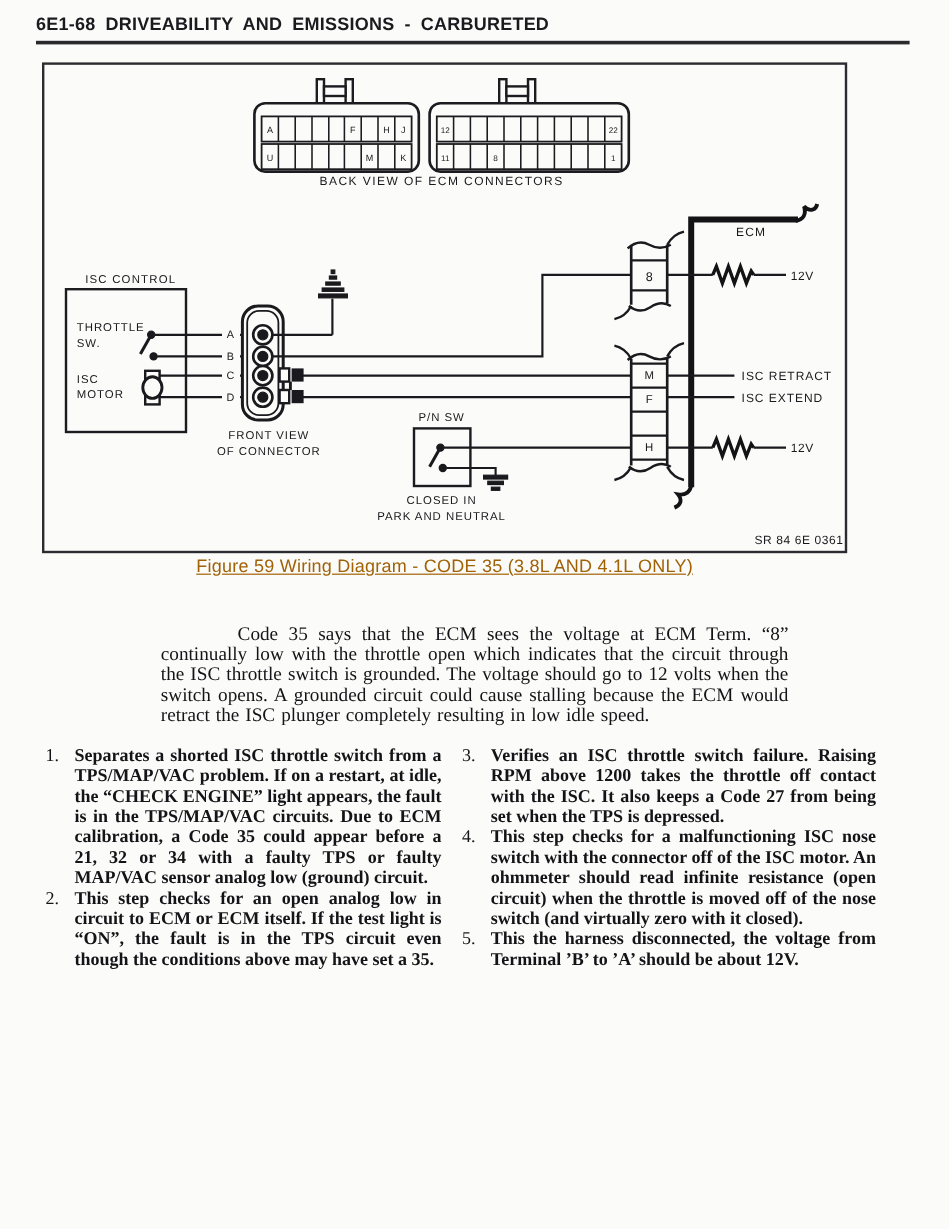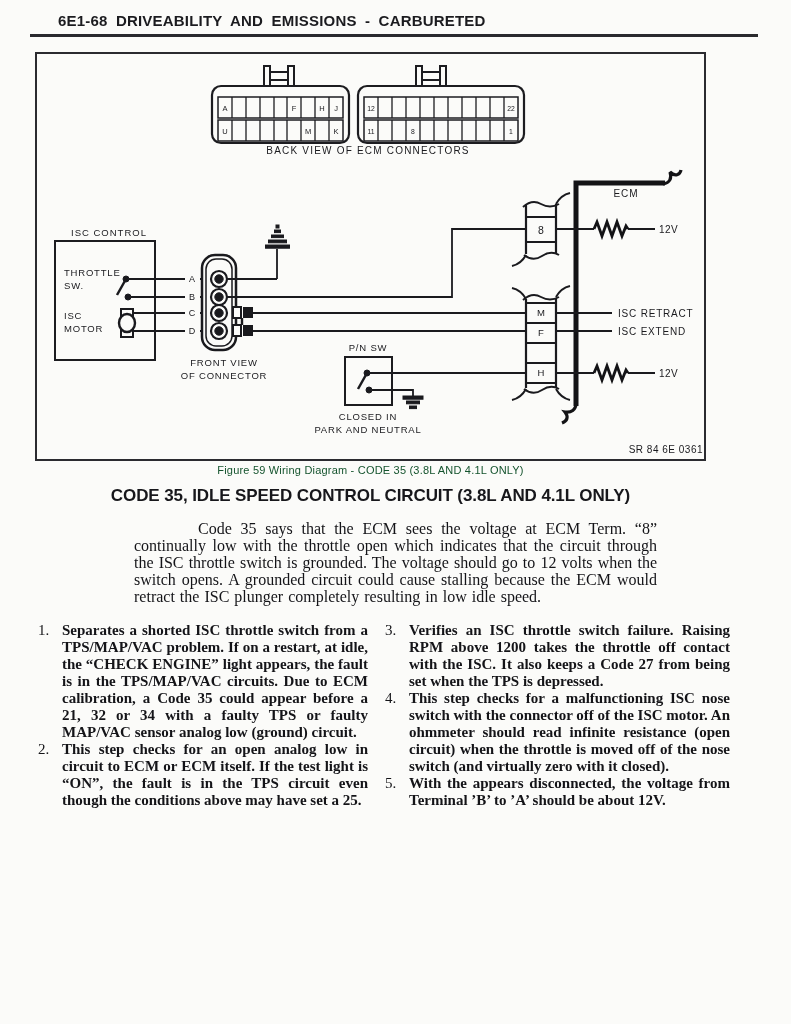--- a/index.html
+++ b/index.html
@@ -4,32 +4,32 @@
 <style>
   html,body{margin:0;padding:0;background:#e8e8e6;}
   .page{
     position:relative;width:791px;height:1024px;margin:0 auto;
     background:#fbfbf9;color:#17171a;overflow:hidden;
     font-family:"Liberation Sans",sans-serif;
   }
   .hdr{
     position:absolute;left:30px;top:12px;width:730px;
     font-family:"Liberation Sans",sans-serif;font-weight:bold;
-    font-size:15px;letter-spacing:.2px;word-spacing:4px;color:#1b1b1f;margin-left:28px;
+    font-size:15px;letter-spacing:.2px;word-spacing:4px;color:#1b1b1f;
   }
   .hdr-rule{position:absolute;left:30px;top:34px;width:728px;height:2.5px;background:#2a2a2e;}
   .figure-box{
     position:absolute;left:35px;top:52px;width:667px;height:405px;
     border:2px solid #2b2b30;background:#fbfbf9;
   }
   .figure-box svg{display:block;}
   svg text{font-family:"Liberation Sans",sans-serif;fill:#1a1a1e;}
   .fig-caption{
     position:absolute;left:35px;top:464px;width:671px;text-align:center;
-    font-size:11px;color:#14532d;letter-spacing:.2px;
+    font-size:15px;color:#a16207;letter-spacing:.2px;text-decoration:underline;
   }
   .sec-heading{
     position:absolute;left:35px;top:486px;width:671px;text-align:center;
     font-weight:bold;font-size:17px;letter-spacing:-.1px;color:#17171b;
   }
   .serif{font-family:"Liberation Serif",serif;color:#141418;}
   .intro{
     position:absolute;left:134px;top:520px;width:523px;
     font-size:16px;line-height:17px;text-align:justify;text-indent:64px;
     word-spacing:1px;
@@ -217,44 +217,43 @@
       <text x="622" y="323" font-size="10" letter-spacing=".5">12V</text>
       <text x="581" y="263" font-size="10" letter-spacing=".8">ISC RETRACT</text>
       <text x="581" y="281" font-size="10" letter-spacing=".8">ISC EXTEND</text>
 
       <text x="666" y="399" text-anchor="end" font-size="10" letter-spacing=".5">SR 84 6E 0361</text>
     </svg>
   </div>
 
   <div class="fig-caption">Figure 59 Wiring Diagram - CODE 35 (3.8L AND 4.1L ONLY)</div>
 
-  <div class="sec-heading">CODE 35, IDLE SPEED CONTROL CIRCUIT (3.8L AND 4.1L ONLY)</div>
 
   <div class="intro serif">Code 35 says that the ECM sees the voltage at ECM Term. “8” continually low with the throttle open which indicates that the circuit through the ISC throttle switch is grounded. The voltage should go to 12 volts when the switch opens. A grounded circuit could cause stalling because the ECM would retract the ISC plunger completely resulting in low idle speed.</div>
 
   <div class="cols serif">
     <div class="col col-left">
       <div class="item">
         <div class="num">1.</div>
         <div class="txt">Separates a shorted ISC throttle switch from a TPS/MAP/VAC problem. If on a restart, at idle, the “CHECK ENGINE” light appears, the fault is in the TPS/MAP/VAC circuits. Due to ECM calibration, a Code 35 could appear before a 21, 32 or 34 with a faulty TPS or faulty MAP/VAC sensor analog low (ground) circuit.</div>
       </div>
       <div class="item">
         <div class="num">2.</div>
-        <div class="txt">This step checks for an open analog low in circuit to ECM or ECM itself. If the test light is “ON”, the fault is in the TPS circuit even though the conditions above may have set a 25.</div>
+        <div class="txt">This step checks for an open analog low in circuit to ECM or ECM itself. If the test light is “ON”, the fault is in the TPS circuit even though the conditions above may have set a 35.</div>
       </div>
     </div>
     <div class="col col-right">
       <div class="item">
         <div class="num">3.</div>
         <div class="txt">Verifies an ISC throttle switch failure. Raising RPM above 1200 takes the throttle off contact with the ISC. It also keeps a Code 27 from being set when the TPS is depressed.</div>
       </div>
       <div class="item">
         <div class="num">4.</div>
         <div class="txt">This step checks for a malfunctioning ISC nose switch with the connector off of the ISC motor. An ohmmeter should read infinite resistance (open circuit) when the throttle is moved off of the nose switch (and virtually zero with it closed).</div>
       </div>
       <div class="item">
         <div class="num">5.</div>
-        <div class="txt">With the appears disconnected, the voltage from Terminal ’B’ to ’A’ should be about 12V.</div>
+        <div class="txt">This the harness disconnected, the voltage from Terminal ’B’ to ’A’ should be about 12V.</div>
       </div>
     </div>
   </div>
 
 </div>
 
 </body></html>

